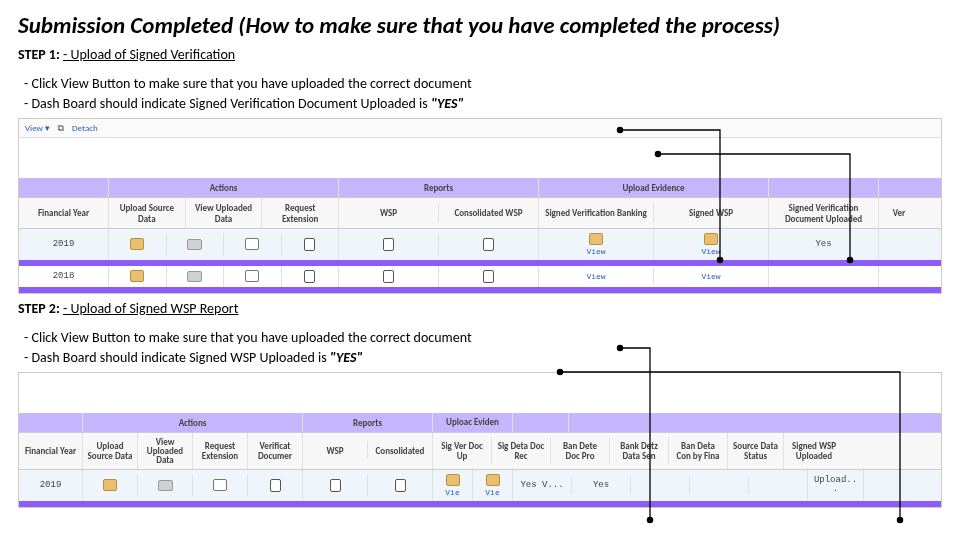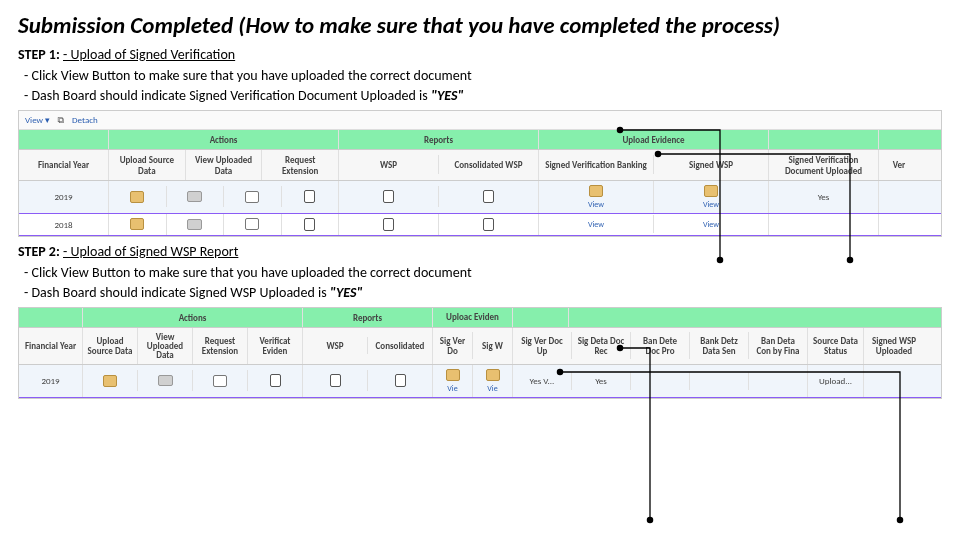--- a/index.html
+++ b/index.html
@@ -21,21 +21,21 @@
     margin: 0 0 6px 0;
     line-height: 1.2;
   }
   .step-label {
     font-size: 14px;
     margin: 4px 0 4px 0;
   }
   .step-label b { font-weight: 700; }
   .step-label .underline { text-decoration: underline; }
   ul.bullets {
-    margin: 4px 0 6px 6px;
+    margin: 12px 0 6px 6px;
     padding: 0;
     list-style: none;
     font-size: 14px;
   }
   ul.bullets li {
     margin: 3px 0;
   }
   ul.bullets li::before {
     content: "- ";
   }
@@ -55,38 +55,39 @@
     padding: 3px 6px;
     background: #fafafa;
     border-bottom: 1px solid #ddd;
   }
   .dash .link { color: #2a5db0; cursor: pointer; }
   .dash .row {
     display: flex;
     align-items: stretch;
   }
   .dash .grouphead {
-    background: #86efac;
+    background: #c4b5fd;
     border-bottom: 1px solid #ccc;
     font-weight: 600;
     text-align: center;
+    margin-top: 40px;
   }
   .dash .cell {
     padding: 4px 4px;
     border-right: 1px solid #e0e0e0;
     text-align: center;
     display: flex;
     flex-direction: column;
     justify-content: center;
     align-items: center;
     gap: 2px;
   }
   .dash .cell:last-child { border-right: none; }
   .dash .headrow { background:#f7f7f7; font-weight:600; border-bottom:1px solid #ccc; }
-  .dash .datarow { border-bottom: 1px solid #8b5cf6; background:#fff; }
+  .dash .datarow { border-bottom: 6px solid #8b5cf6; background:#fff;font-family:Liberation Mono, monospace; }
   .dash .datarow.alt { background:#f0f5fb; }
   .iconbox {
     width: 14px; height: 12px; background:#e8c070; border:1px solid #b89040; border-radius:2px;
   }
   .iconbox.cam { background:#d0d0d0; border-color:#999; width:15px; height:11px; border-radius:2px; }
   .iconbox.cal { background:#fff; border-color:#777; position:relative; }
   .iconbox.doc { background:#fff; border-color:#555; width:11px; height:13px; }
   .viewlabel { color:#2a5db0; font-size:8px; }
 
   
@@ -271,33 +272,27 @@
     <div class="cell c-srcstat"></div>
     <div class="cell c-swsp"></div>
   </div>
   <div class="row headrow">
     <div class="cell c-fy truncate">Financial Year</div>
     <div class="cell c-act" style="padding:0">
       <div class="row" style="width:100%">
         <div class="cell sub truncate">Upload Source Data</div>
         <div class="cell sub truncate">View Uploaded Data</div>
         <div class="cell sub truncate">Request Extension</div>
-        <div class="cell sub truncate">Verificat Eviden</div>
+        <div class="cell sub truncate">Verificat Documer</div>
       </div>
     </div>
     <div class="cell c-rep" style="padding:0">
       <div class="row" style="width:100%">
         <div class="cell sub truncate">WSP</div>
         <div class="cell sub truncate">Consolidated</div>
-      </div>
-    </div>
-    <div class="cell c-upev" style="padding:0">
-      <div class="row" style="width:100%">
-        <div class="cell sub truncate">Sig Ver Do</div>
-        <div class="cell sub truncate">Sig W</div>
       </div>
     </div>
     <div class="cell c-bank" style="padding:0">
       <div class="row" style="width:100%">
         <div class="cell sub truncate">Sig Ver Doc Up</div>
         <div class="cell sub truncate">Sig Deta Doc Rec</div>
         <div class="cell sub truncate">Ban Dete Doc Pro</div>
         <div class="cell sub truncate">Bank Detz Data Sen</div>
         <div class="cell sub truncate">Ban Deta Con by Fina</div>
       </div>

